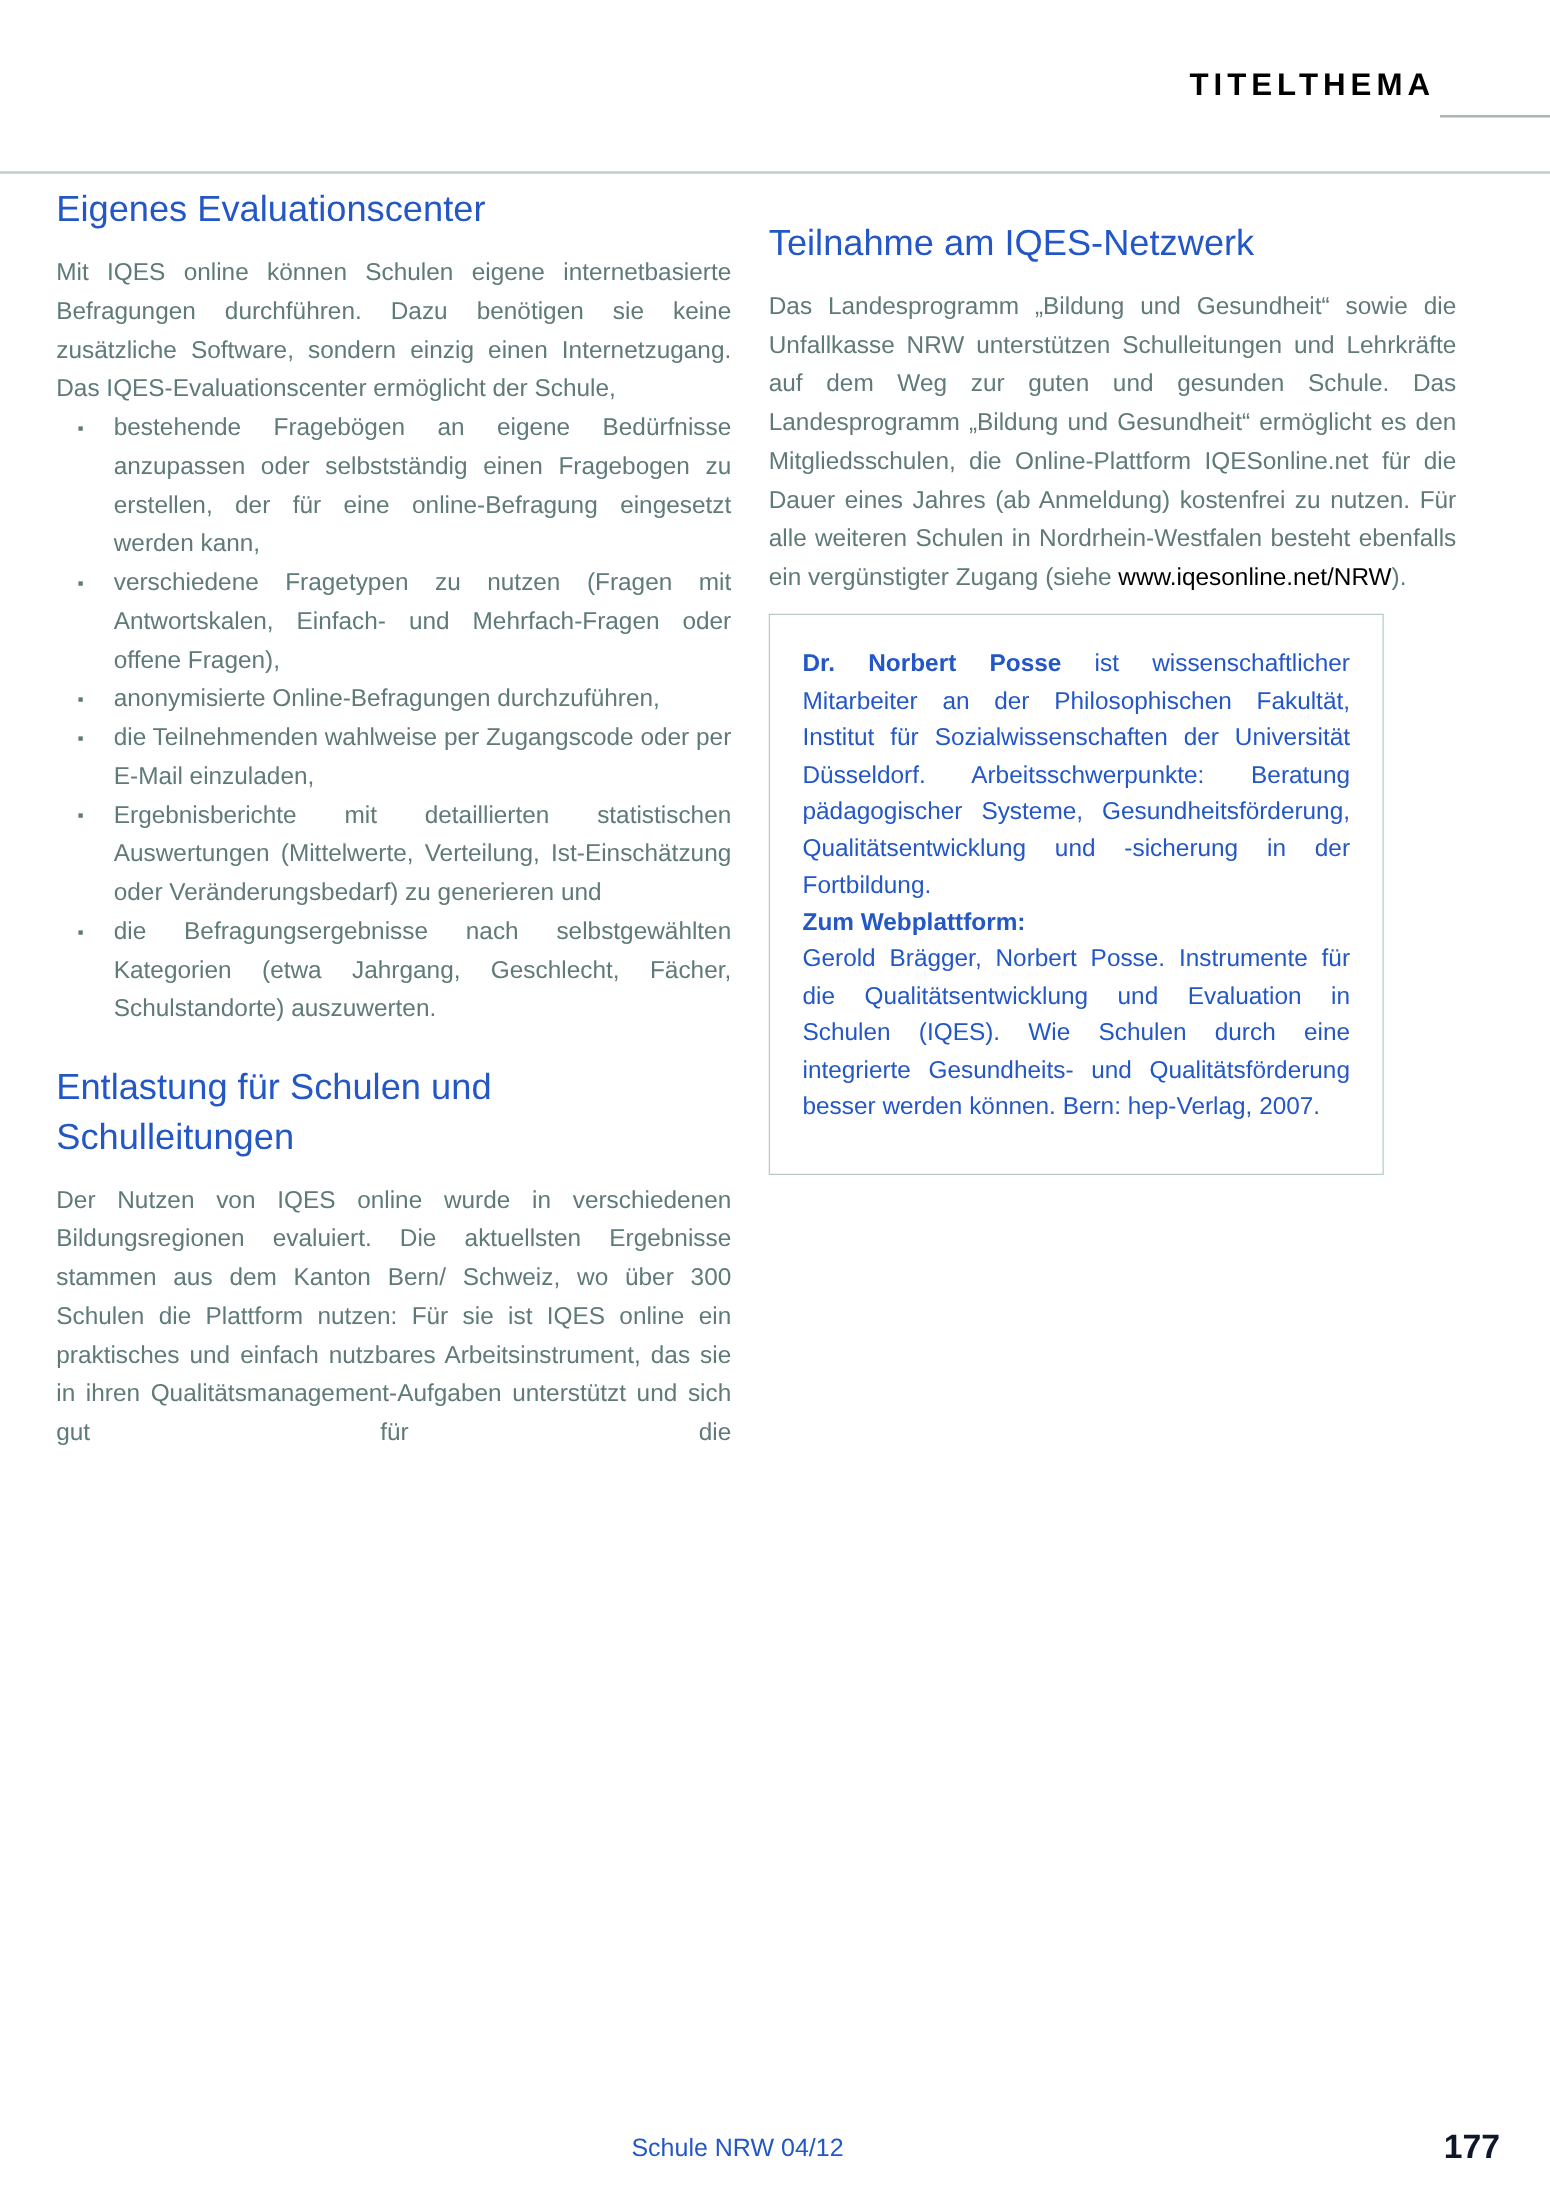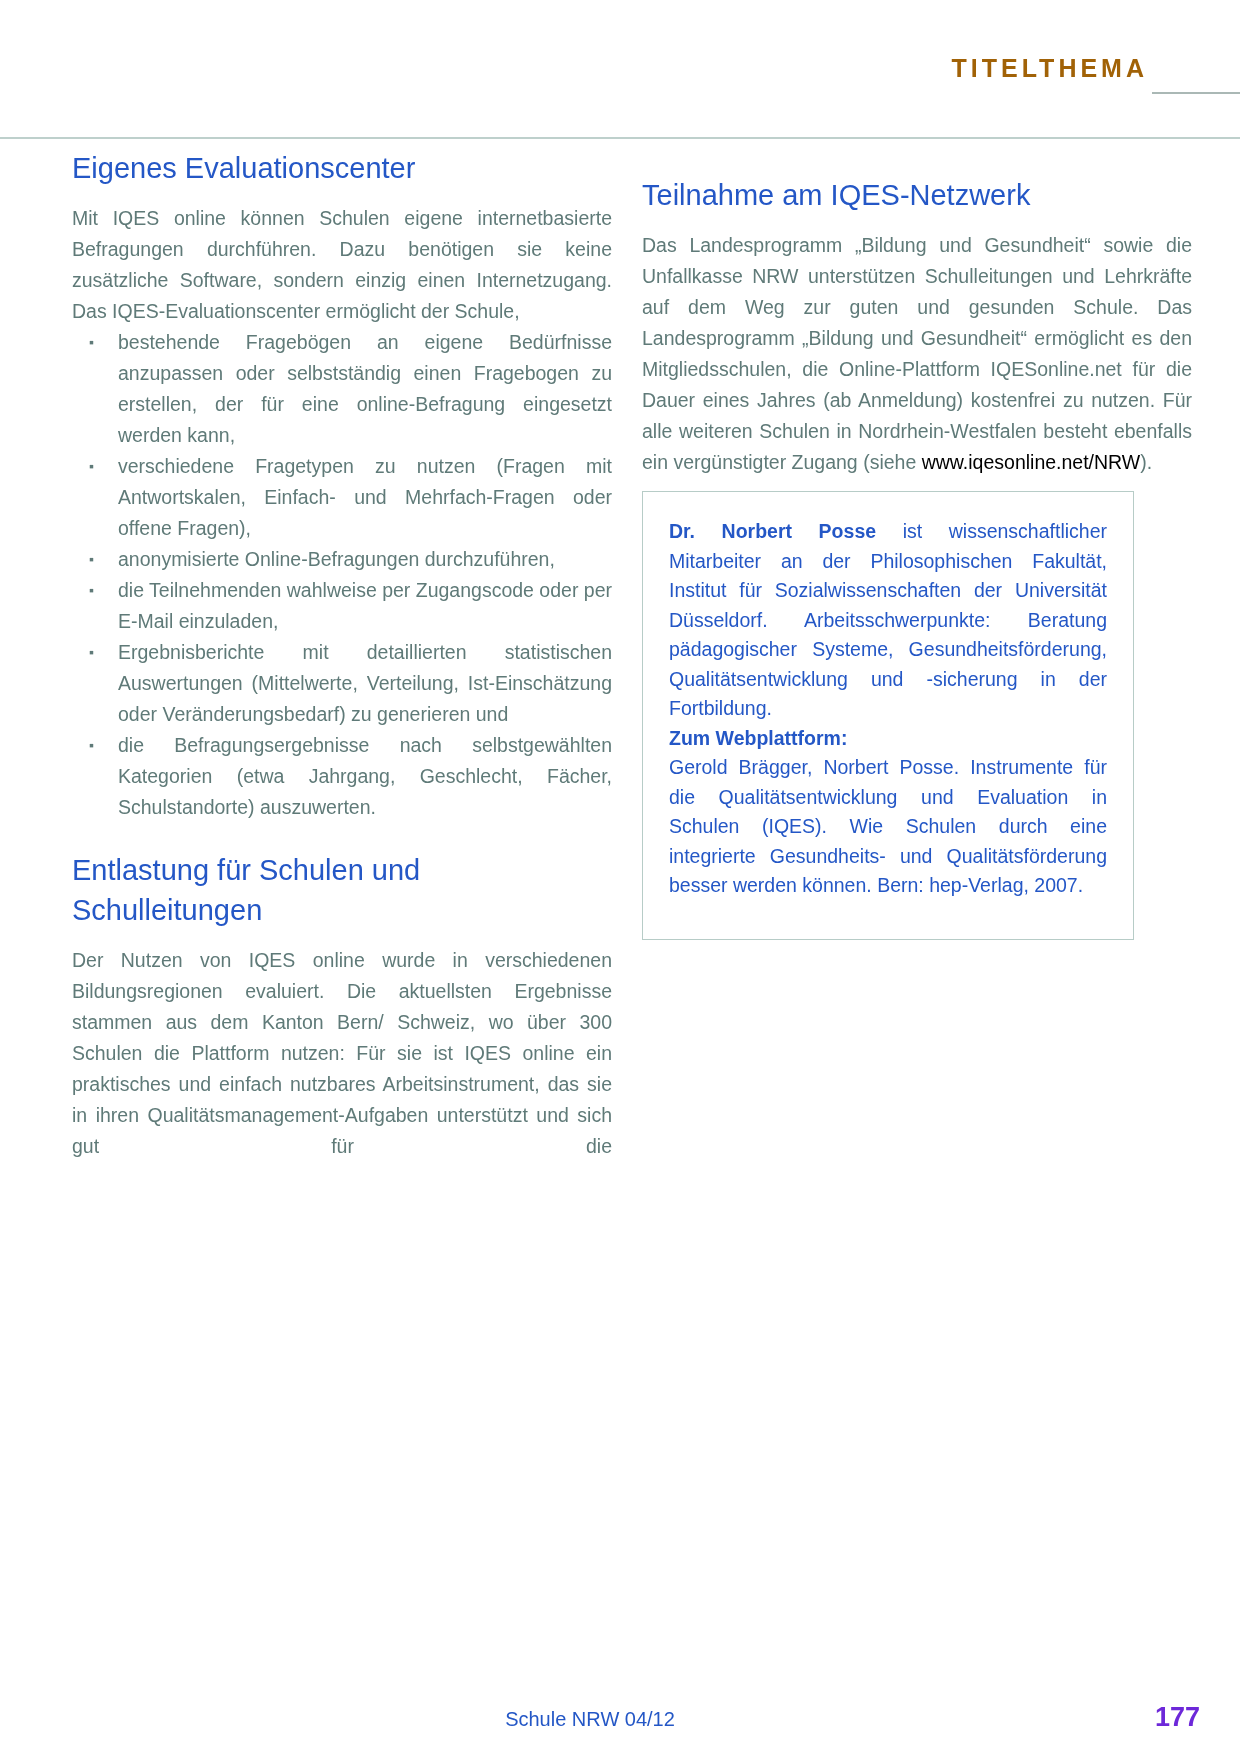--- a/index.html
+++ b/index.html
@@ -16,21 +16,21 @@
     overflow: hidden;
   }
   
   .kicker {
     position: absolute;
     top: 54px;
     right: 92px;
     font-size: 25px;
     font-weight: bold;
     letter-spacing: 4px;
-    color: #a16207;
+    color: #000000;
   }
   .kicker-rule {
     position: absolute;
     top: 92px;
     right: 0;
     width: 88px;
     height: 2px;
     background: #aab8b5;
   }
   .top-rule {
@@ -43,21 +43,20 @@
   }
   
   .columns {
     position: absolute;
     top: 148px;
     left: 45px;
     width: 1120px;
     display: flex;
     gap: 30px;
     color: #5f7a78;
-    margin-left: 27px;
   }
   .col-left  { width: 540px; flex: 0 0 540px; }
   .col-right { width: 550px; flex: 0 0 550px; }
   h1 {
     font-size: 29px;
     font-weight: 400;
     line-height: 40px;
     margin: 0 0 15px 0;
     color: #2457c6;
   }
@@ -122,21 +121,21 @@
     transform: translateX(-30px);
     font-size: 20px;
     color: #2457c6;
   }
   .footer-page {
     position: absolute;
     top: 1702px;
     right: 40px;
     font-size: 27px;
     font-weight: bold;
-    color: #6d28d9;
+    color: #0f172a;
   }
 </style>
 </head>
 <body>
 
 <div class="page">
 
   <div class="kicker">TITELTHEMA</div>
   <div class="kicker-rule"></div>
   <div class="top-rule"></div>

